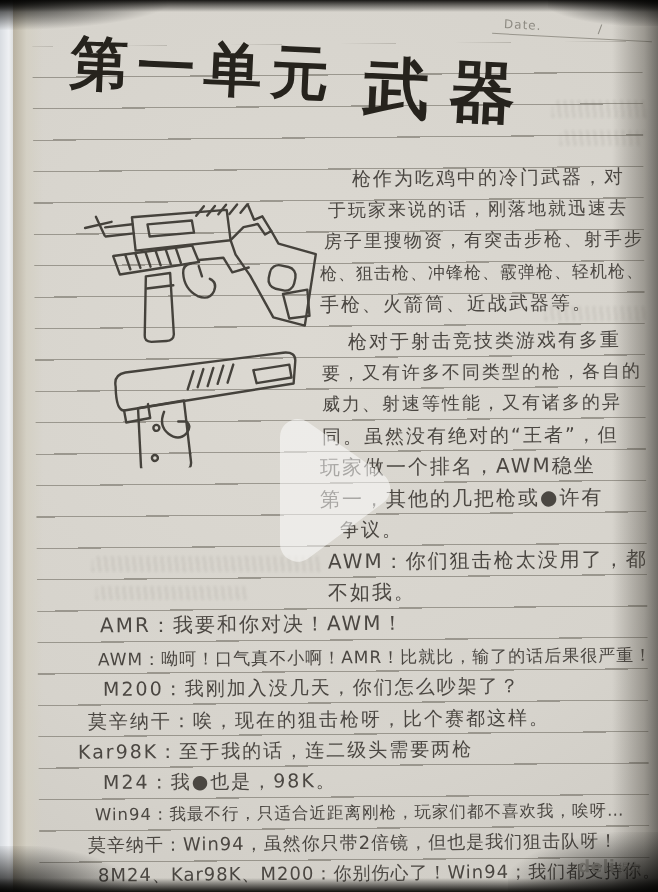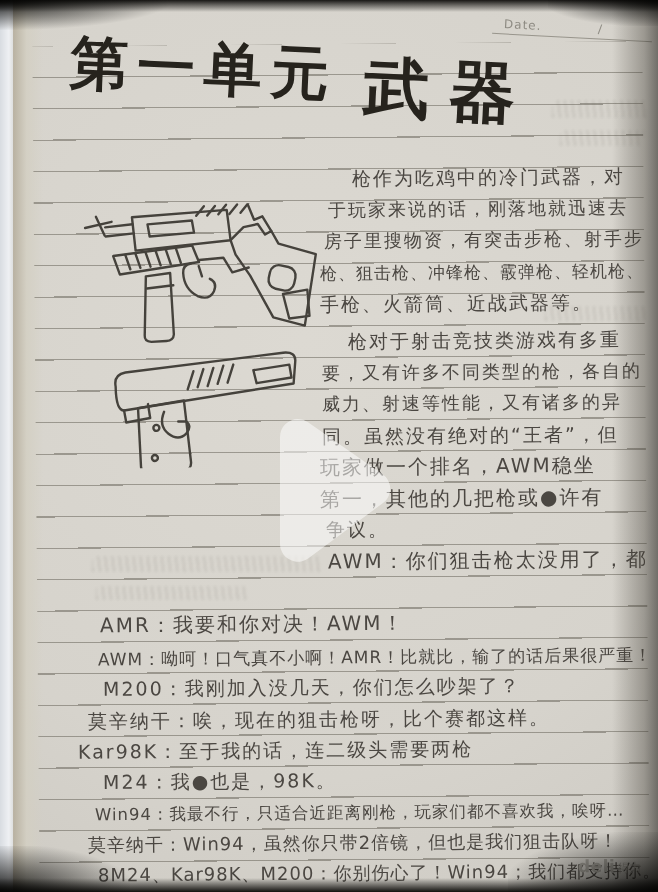--- a/index.html
+++ b/index.html
@@ -114,23 +114,24 @@
   <div class="hl" style="left:324px;top:227px;font-size:18px;">房子里搜物资，有突击步枪、射手步</div>
   <div class="hl" style="left:320px;top:259px;font-size:17px;letter-spacing:1px;">枪、狙击枪、冲锋枪、霰弹枪、轻机枪、</div>
   <div class="hl" style="left:320px;top:290px;">手枪、火箭筒、近战武器等。</div>
 
   <div class="hl" style="left:348px;top:327px;">枪对于射击竞技类游戏有多重</div>
   <div class="hl" style="left:322px;top:359px;font-size:18px;">要，又有许多不同类型的枪，各自的</div>
   <div class="hl" style="left:322px;top:390px;font-size:18px;">威力、射速等性能，又有诸多的异</div>
   <div class="hl" style="left:322px;top:422px;">同。虽然没有绝对的“王者”，但</div>
   <div class="hl" style="left:320px;top:453px;font-size:20px;">玩家做一个排名，AWM稳坐</div>
   <div class="hl" style="left:320px;top:485px;font-size:20px;">第一，其他的几把枪或●许有</div>
-  <div class="hl" style="left:326px;top:516px;">争议。</div>
+  <div class="hl" style="left:340px;top:516px;">争议。</div>
 
   <div class="hl" style="left:328px;top:547px;font-size:20px;">AWM：你们狙击枪太没用了，都</div>
+  <div class="hl" style="left:328px;top:579px;font-size:20px;">不如我。</div>
 
   <div class="hl" style="left:100px;top:611px;font-size:20px;">AMR：我要和你对决！AWM！</div>
   <div class="hl" style="left:98px;top:644px;font-size:17px;letter-spacing:1px;">AWM：呦呵！口气真不小啊！AMR！比就比，输了的话后果很严重！</div>
   <div class="hl" style="left:103px;top:674px;">M200：我刚加入没几天，你们怎么吵架了？</div>
   <div class="hl" style="left:88px;top:706px;">莫辛纳干：唉，现在的狙击枪呀，比个赛都这样。</div>
   <div class="hl" style="left:78px;top:737px;">Kar98K：至于我的话，连二级头需要两枪</div>
   <div class="hl" style="left:103px;top:768px;">M24：我●也是，98K。</div>
   <div class="hl" style="left:95px;top:800px;font-size:16.5px;letter-spacing:1px;">Win94：我最不行，只适合近距离刚枪，玩家们都不喜欢我，唉呀…</div>
   <div class="hl" style="left:88px;top:830px;font-size:18px;letter-spacing:1px;">莫辛纳干：Win94，虽然你只带2倍镜，但也是我们狙击队呀！</div>
   <div class="hl" style="left:98px;top:860px;font-size:18px;letter-spacing:1px;">8M24、Kar98K、M200：你别伤心了！Win94；我们都支持你。</div>

